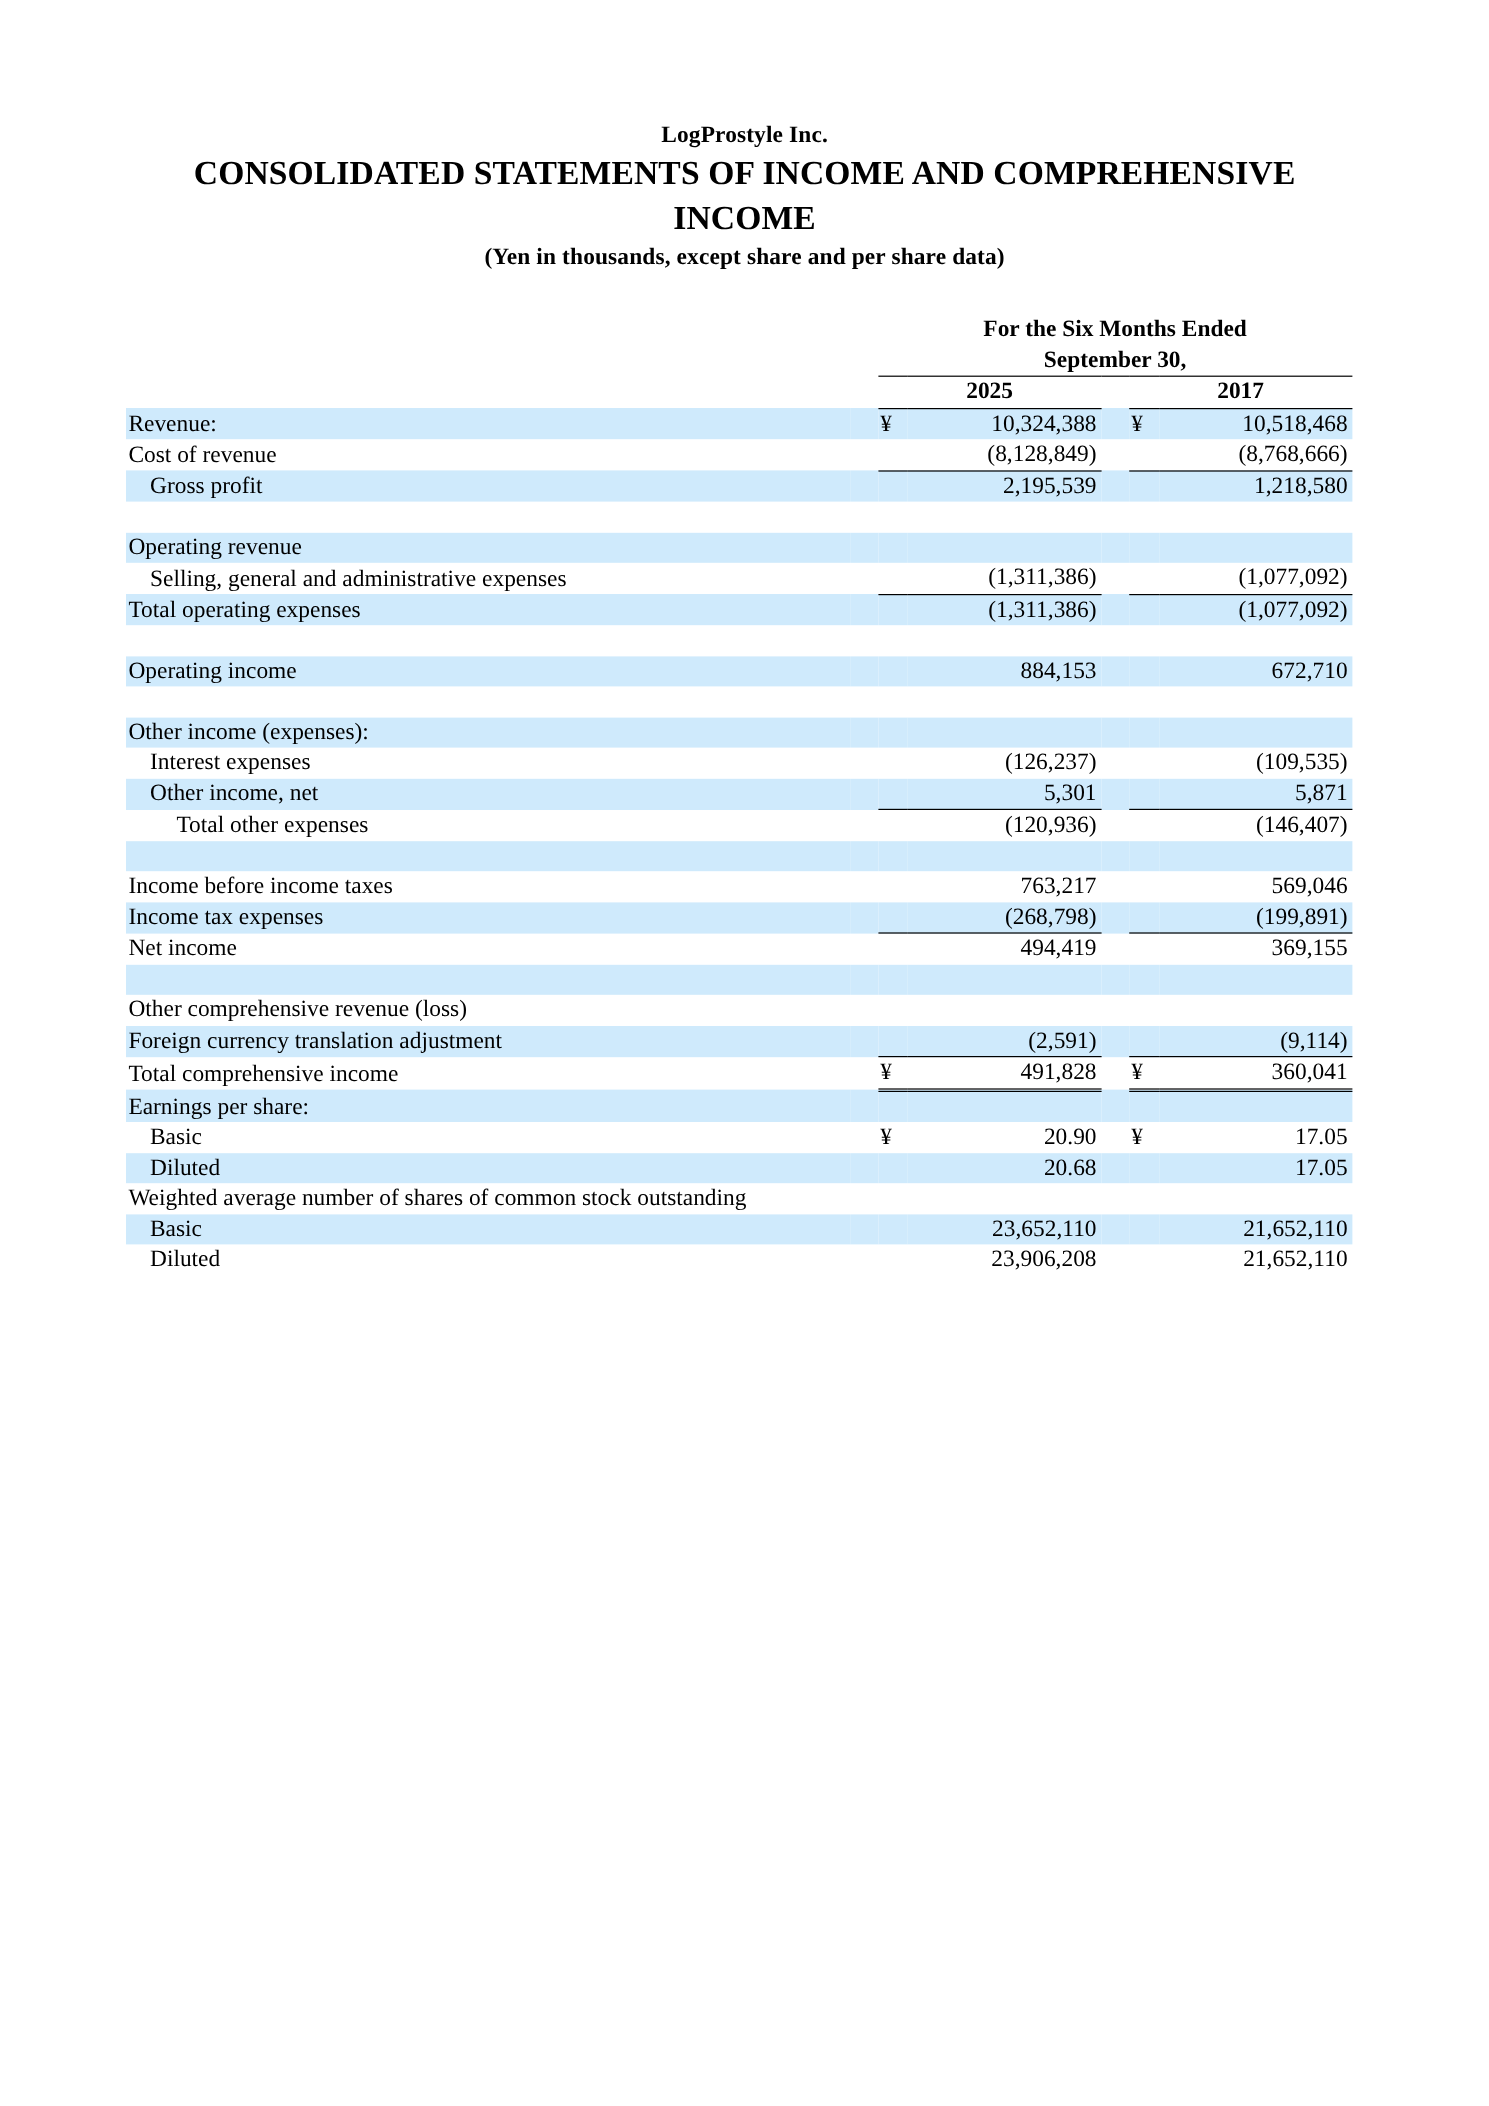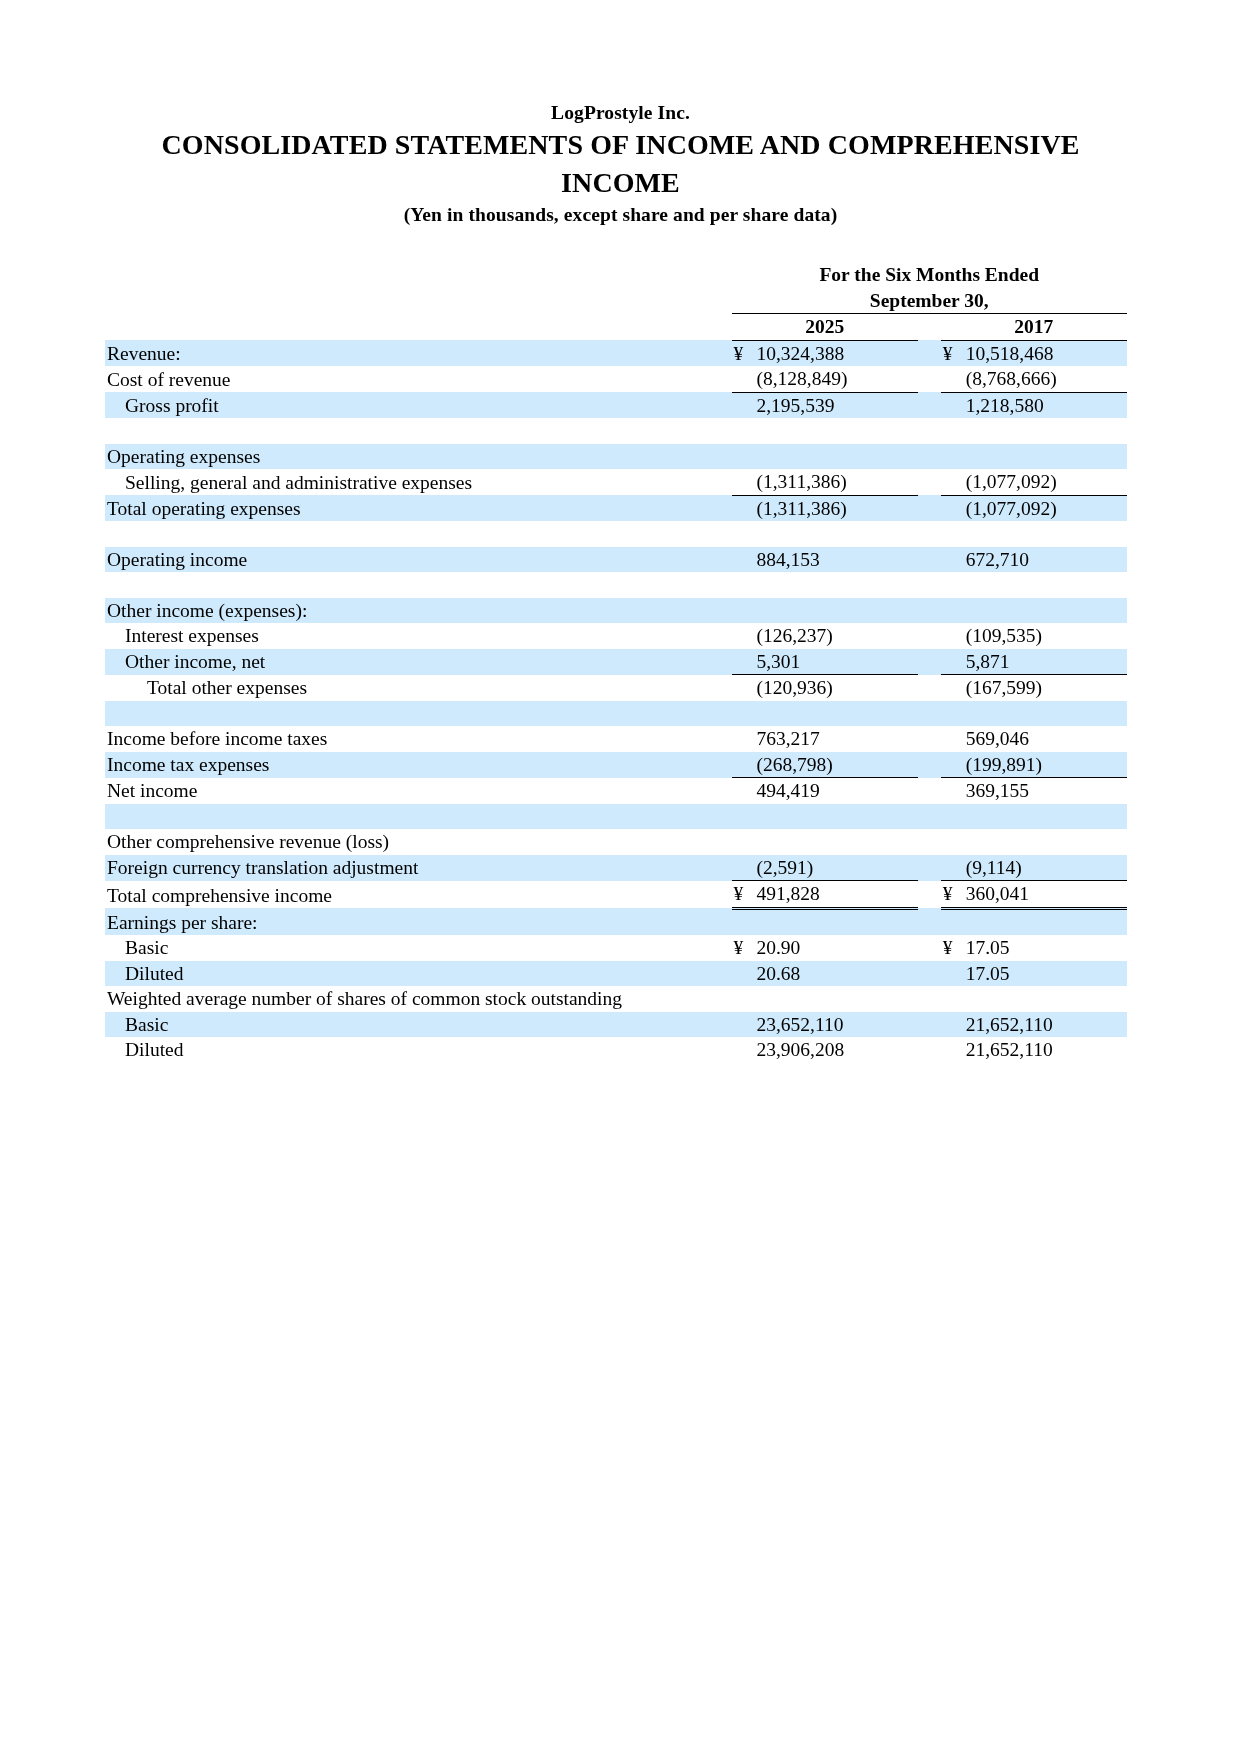--- a/index.html
+++ b/index.html
@@ -47,21 +47,21 @@
   }
   col.c-label { width: 580px; }
   col.c-gap1  { width: 22px; }
   col.c-cur1  { width: 24px; }
   col.c-num1  { width: 155px; }
   col.c-gap2  { width: 22px; }
   col.c-cur2  { width: 24px; }
   col.c-num2  { width: 155px; }
 
   .hl { background: #cfeafc; }
-  .num { padding-right: 4px !important; margin-top: 24px; }
+  .num { text-align: right; padding-right: 4px !important; margin-top: 24px; }
   .cur { text-align: left; padding-left: 2px !important; }
   .lbl { text-align: left; padding-left: 2px !important; }
   .ind1 { padding-left: 20px !important; }
   .ind2 { padding-left: 42px !important; }
   .bb { border-bottom: 1px solid #000; }
   .dbl-bottom {
     border-bottom: 3.5px double #000;
   }
 
   
@@ -143,21 +143,21 @@
         <tr>
           <td class="lbl"></td>
           <td class=""></td>
           <td class="cur"></td>
           <td class="num"></td>
           <td class=""></td>
           <td class="cur"></td>
           <td class="num"></td>
         </tr>
         <tr>
-          <td class="lbl hl">Operating expenses</td>
+          <td class="lbl hl">Operating revenue</td>
           <td class="hl"></td>
           <td class="cur hl"></td>
           <td class="num hl"></td>
           <td class="hl"></td>
           <td class="cur hl"></td>
           <td class="num hl"></td>
         </tr>
         <tr>
           <td class="lbl ind1">Selling, general and administrative expenses</td>
           <td class=""></td>
@@ -230,21 +230,21 @@
           <td class="cur hl bb"></td>
           <td class="num hl bb">5,871</td>
         </tr>
         <tr>
           <td class="lbl ind2">Total other expenses</td>
           <td class=""></td>
           <td class="cur"></td>
           <td class="num">(120,936)</td>
           <td class=""></td>
           <td class="cur"></td>
-          <td class="num">(167,599)</td>
+          <td class="num">(146,407)</td>
         </tr>
         <tr>
           <td class="lbl hl"></td>
           <td class="hl"></td>
           <td class="cur hl"></td>
           <td class="num hl"></td>
           <td class="hl"></td>
           <td class="cur hl"></td>
           <td class="num hl"></td>
         </tr>

